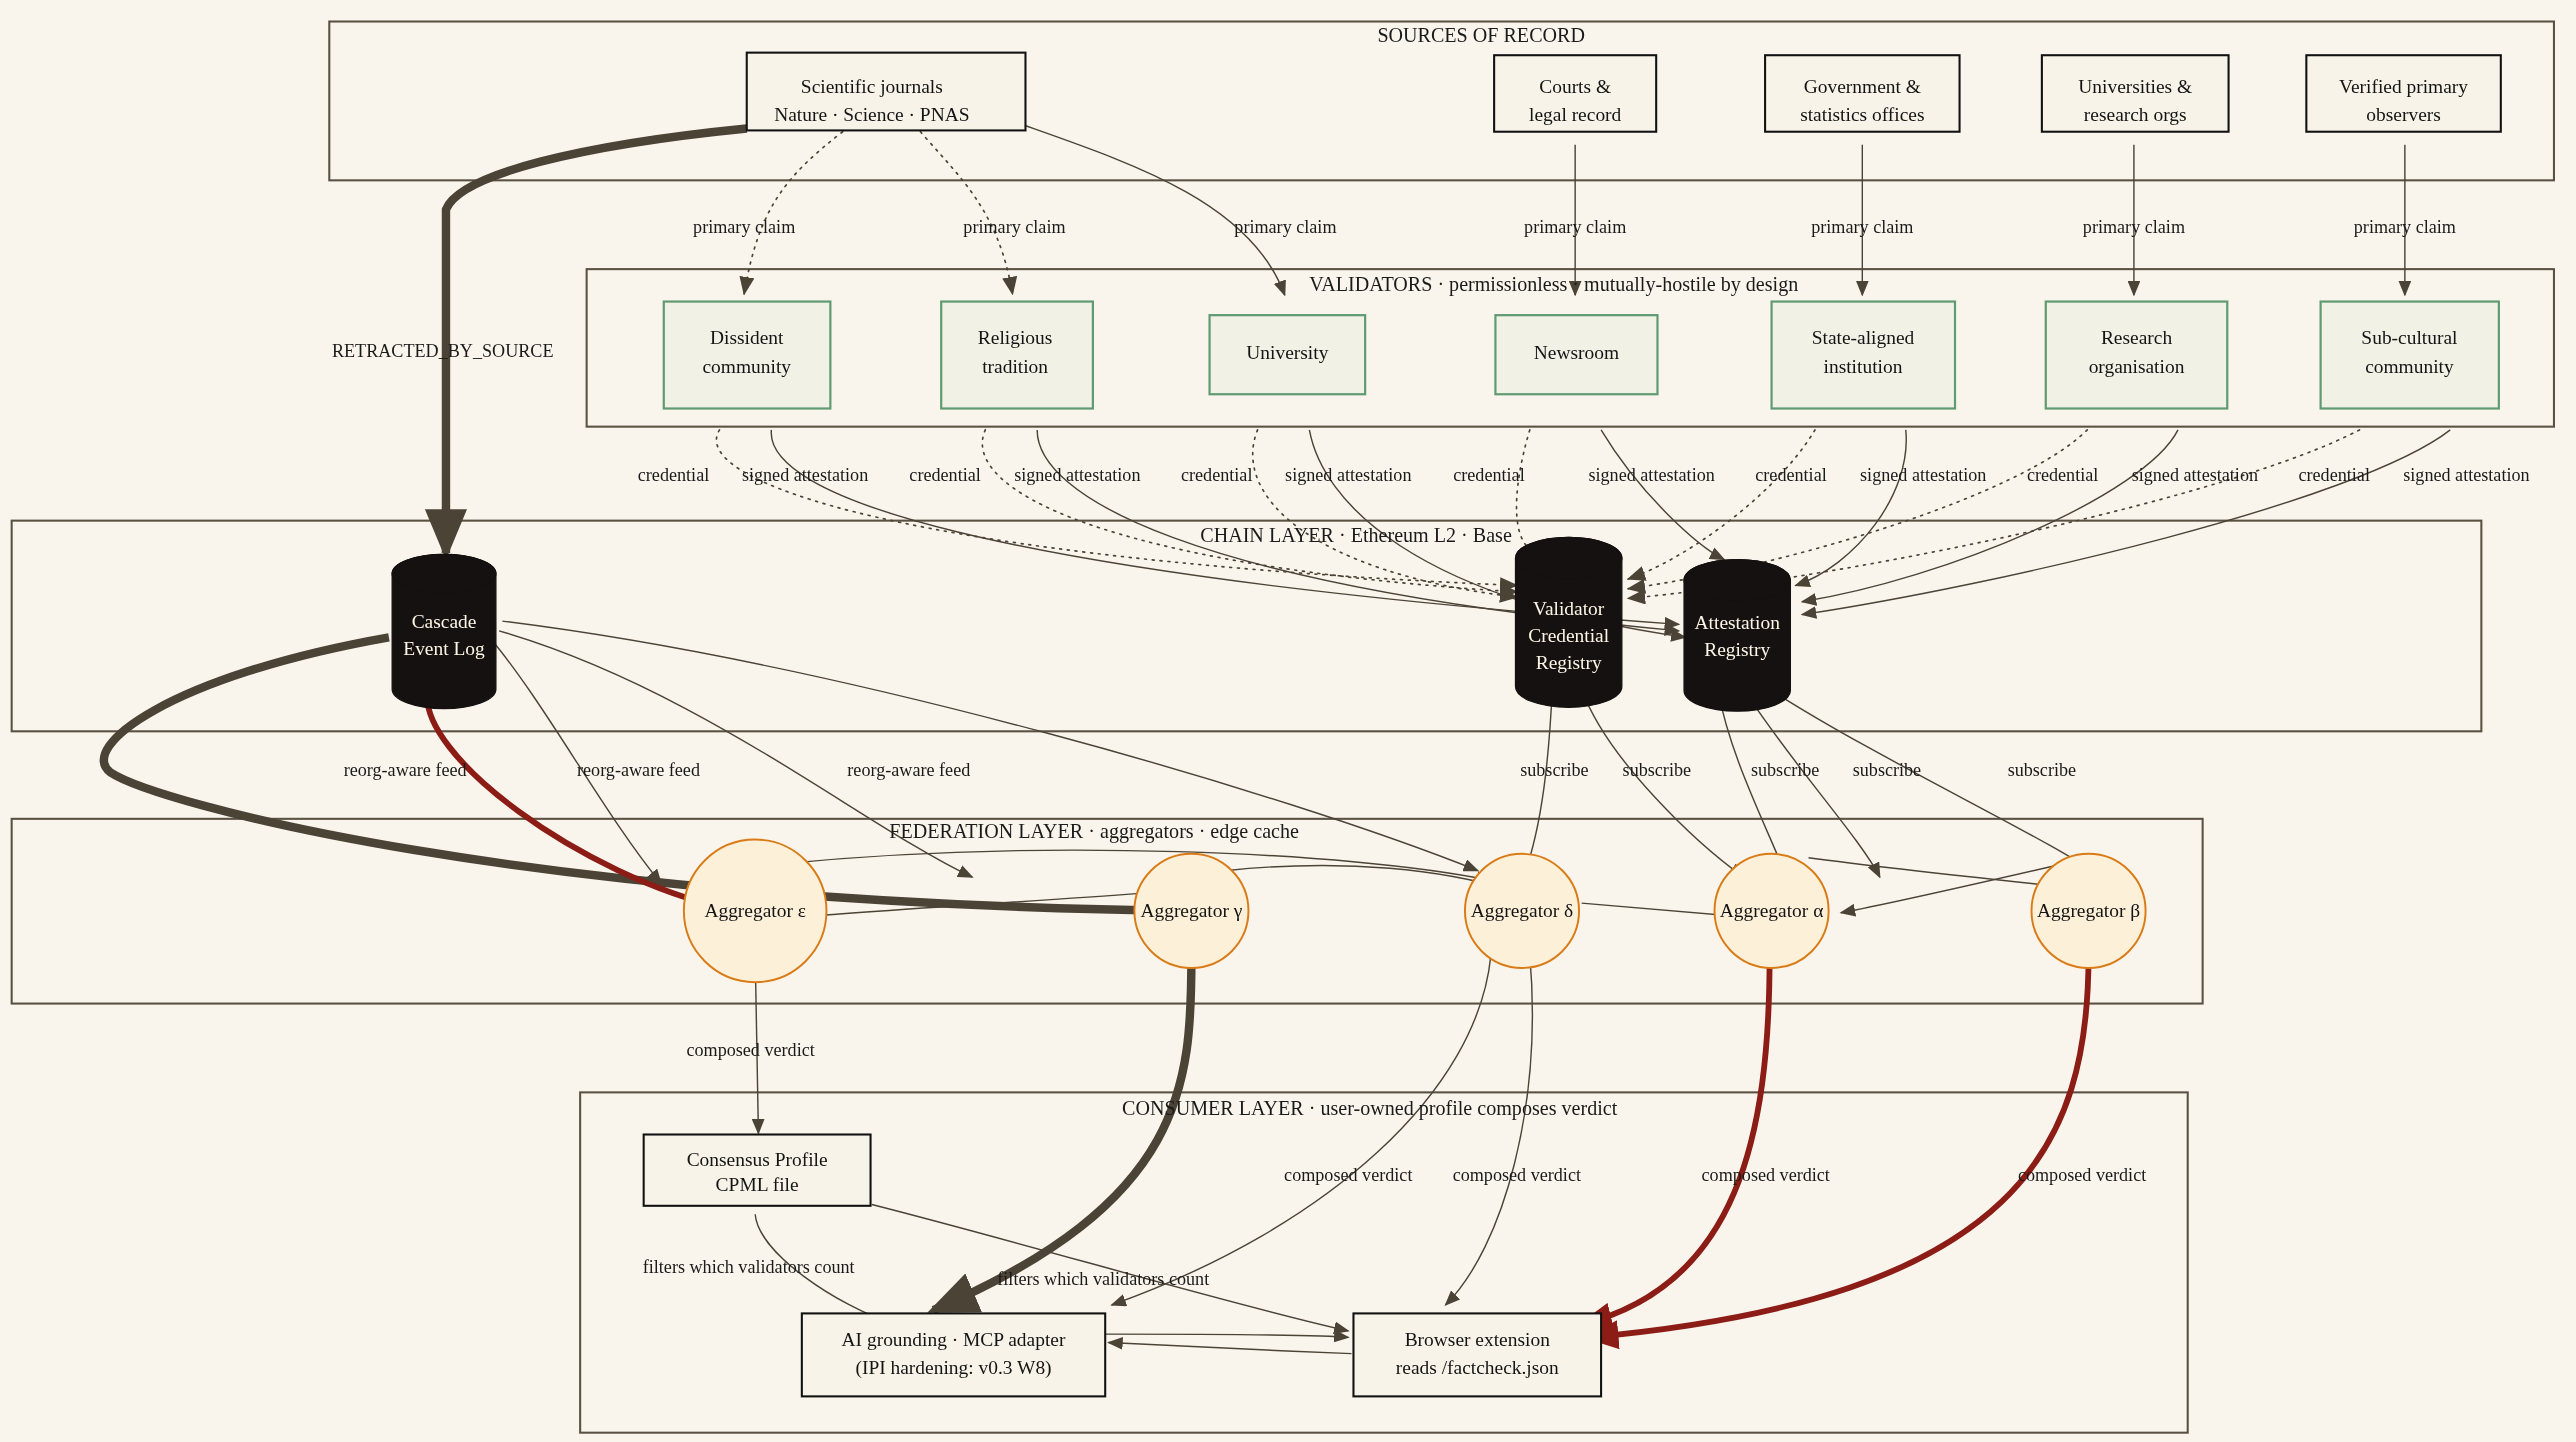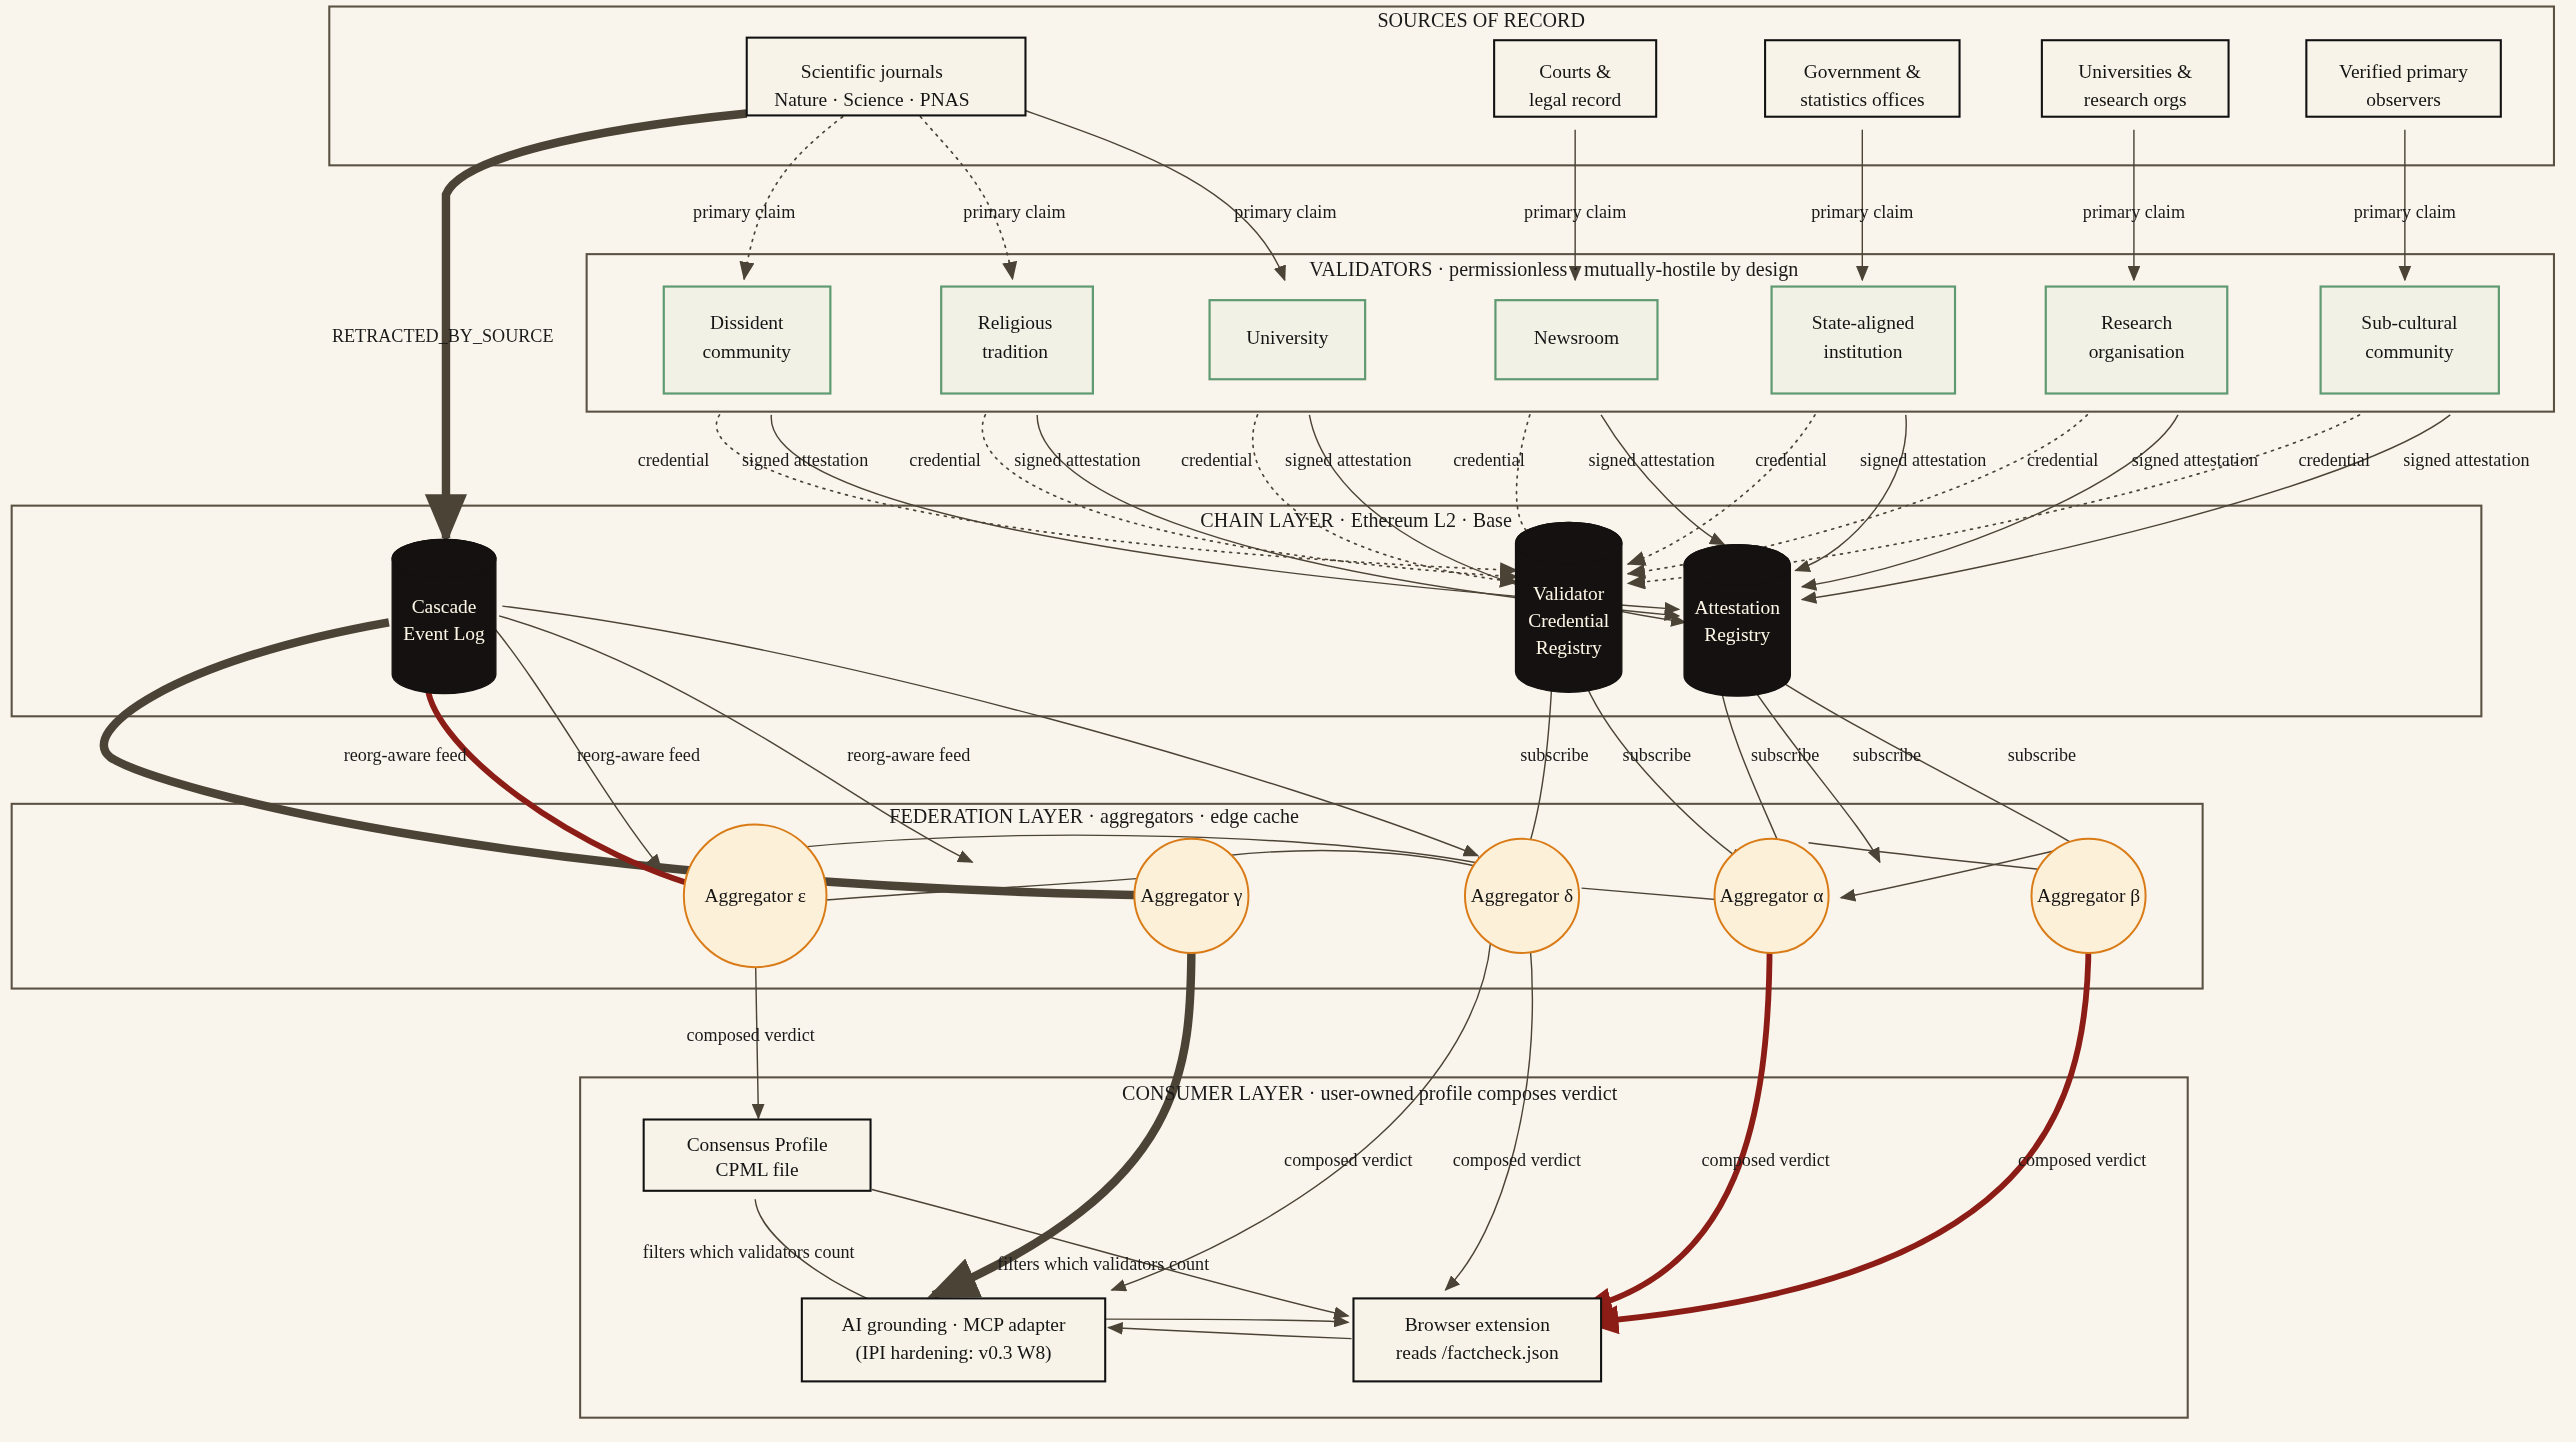--- a/index.html
+++ b/index.html
@@ -1,17 +1,17 @@
 <!DOCTYPE html>
 <html style="font-size:10.4px"><head>
 <meta charset="utf-8">
 <style>
   html,body{margin:0;padding:0;background:#faf5ec;}
   body{width:2576px;height:1443px;font-family:"Liberation Serif","DejaVu Serif",serif;overflow:hidden;}
-  #stage{position:relative;width:2576px;height:1172px;background:#faf5ec;}
+  #stage{position:relative;width:2576px;height:1172px;background:#faf5ec;margin-top:15px;}
   svg{position:absolute;left:0;top:0;width:2576px;height:1443px;}
   .band{fill:none;stroke:#5a5143;stroke-width:3.2;}
   .bandlabel{font-size:31px;fill:#1a1a1a;text-anchor:middle;dominant-baseline:middle;}
   .nodebox{fill:#f7f3e8;stroke:#111111;stroke-width:3.2;}
   .valbox{fill:#f2f1e6;stroke:#5f9a72;stroke-width:3.4;}
   .aggc{fill:#fdf0d9;stroke:#d97b17;stroke-width:3;}
   .cyl{fill:#141110;stroke:#141110;stroke-width:2;}
   .nodetext{font-size:30px;fill:#141414;text-anchor:middle;dominant-baseline:middle;}
   .nodetext.light{fill:#fdf6e6;}
   .edgelabel{font-size:28px;fill:#1a1a1a;text-anchor:middle;dominant-baseline:middle;}

